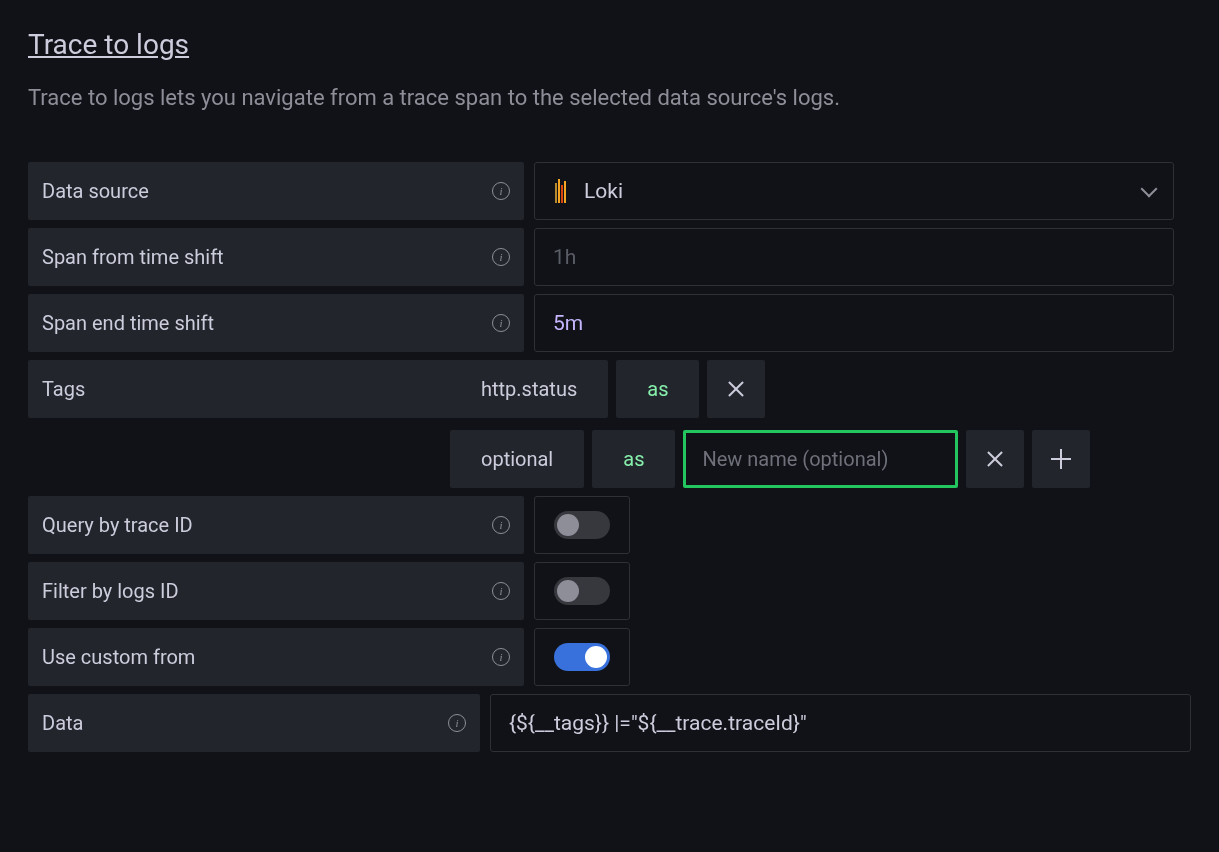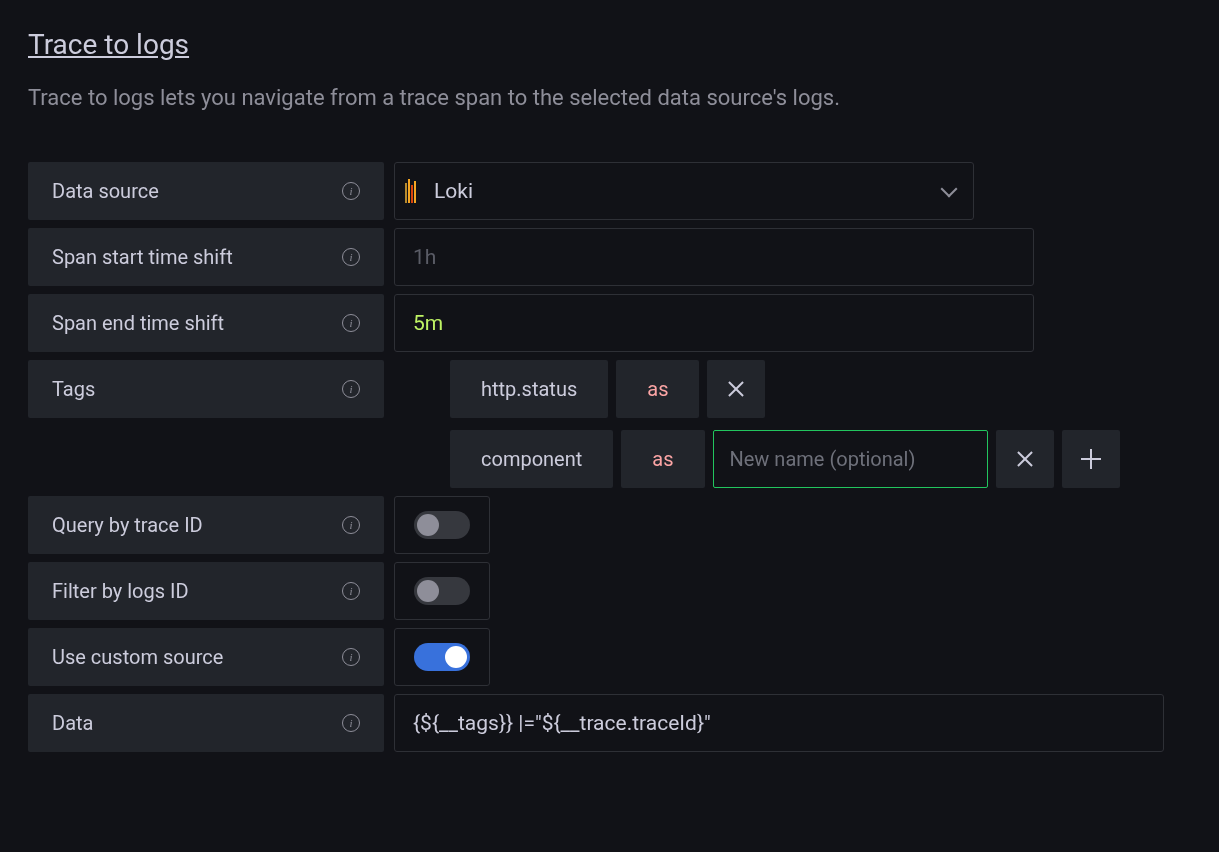--- a/index.html
+++ b/index.html
@@ -35,25 +35,25 @@
     .field-row {
       display: flex;
       gap: 10px;
       margin-bottom: 8px;
       align-items: flex-start;
     }
 
     .label-box {
       background: #22252b;
       height: 58px;
-      width: 356px;
+      width: 496px;
       display: flex;
       align-items: center;
       justify-content: space-between;
-      padding: 0 24px;
+      padding: 0 14px;
       border-radius: 2px;
     }
 
     .label-text {
       font-size: 20px;
       color: #ccccdc;
     }
 
     .info-icon {
       width: 18px;
@@ -67,24 +67,24 @@
       font-size: 11px;
       font-family: Georgia, serif;
       font-style: italic;
     }
 
     .select-box {
       background: #111217;
       border: 1px solid #2e3036;
       border-radius: 3px;
       height: 58px;
-      width: 580px;
-      display: flex;
-      align-items: center;
-      padding: 0 6px;
+      width: 640px;
+      display: flex;
+      align-items: center;
+      padding: 0 16px;
       cursor: pointer;
       position: relative;
     }
 
     .select-value {
       font-size: 21px;
       color: #ccccdc;
       margin-left: 18px;
     }
 
@@ -117,21 +117,21 @@
     .loki-bar:nth-child(4) { height: 22px; background: #f5a623;}
 
     .input-box {
       background: #111217;
       border: 1px solid #2e3036;
       border-radius: 3px;
       height: 58px;
       width: 640px;
       padding: 0 18px;
       font-size: 21px;
-      color: #bef264;
+      color: #c4b5fd;
       font-family: inherit;
     }
 
     .input-box::placeholder {
       color: #5a5c66;
     }
 
     .query-input {
       background: #111217;
       border: 1px solid #2e3036;
@@ -161,26 +161,26 @@
       height: 58px;
       display: flex;
       align-items: center;
       padding: 0 31px;
       font-size: 20px;
       color: #ccccdc;
       border-radius: 2px;
     }
 
     .tag-as {
-      color: #fca5a5;
+      color: #86efac;
     }
 
     .tag-input {
       background: #111217;
-      border: 1px solid #22c55e;
+      border: 3px solid #22c55e;
       height: 58px;
       padding: 0 16px;
       font-size: 20px;
       color: #f0abfc;
       font-family: inherit;
       border-radius: 2px;
       width: 275px;
     }
 
     .tag-input::placeholder {
@@ -313,21 +313,21 @@
         <span class="loki-bar"></span>
         <span class="loki-bar"></span>
     </span>
     <span class="select-value">Loki</span>
     <span class="chevron-down"></span>
   </div>
 </div>
 
 <div class="field-row">
   <div class="label-box">
-    <span class="label-text">Span start time shift</span>
+    <span class="label-text">Span from time shift</span>
     <span class="info-icon">i</span>
   </div>
   <input type="text" class="input-box" placeholder="1h" style="">
 </div>
 
 <div class="field-row">
   <div class="label-box">
     <span class="label-text">Span end time shift</span>
     <span class="info-icon">i</span>
   </div>
@@ -343,21 +343,21 @@
   </div>
   <div class="tags-content">
     <div class="tag-row">
       <div class="tag-part">http.status</div>
       <div class="tag-part tag-as">as</div>
       <button class="icon-button">
         <span class="x-icon"></span>
       </button>
     </div>
     <div class="tag-row">
-      <div class="tag-part">component</div>
+      <div class="tag-part">optional</div>
       <div class="tag-part tag-as">as</div>
       <input type="text" class="tag-input" placeholder="New name (optional)" style="">
       <button class="icon-button">
         <span class="x-icon"></span>
       </button>
       <button class="icon-button">
         <span class="plus-icon"></span>
       </button>
     </div>
   </div>
@@ -382,21 +382,21 @@
   </div>
   <div class="toggle-container">
     <div class="toggle off">
       <div class="toggle-knob"></div>
     </div>
   </div>
 </div>
 
 <div class="field-row">
   <div class="label-box">
-    <span class="label-text">Use custom source</span>
+    <span class="label-text">Use custom from</span>
     <span class="info-icon">i</span>
   </div>
   <div class="toggle-container">
     <div class="toggle on">
       <div class="toggle-knob"></div>
     </div>
   </div>
 </div>
 
 <div class="field-row">

